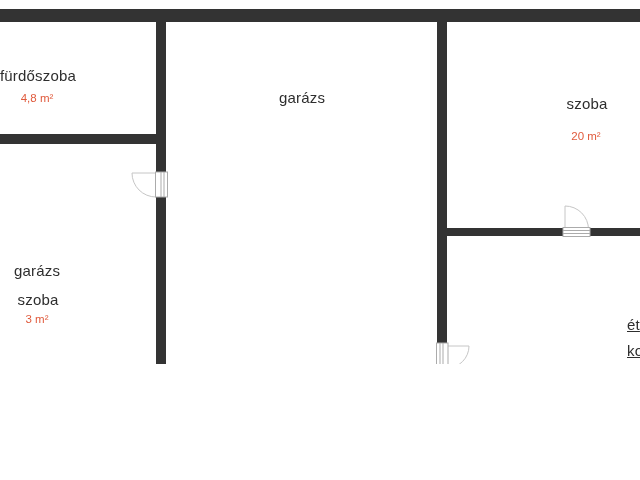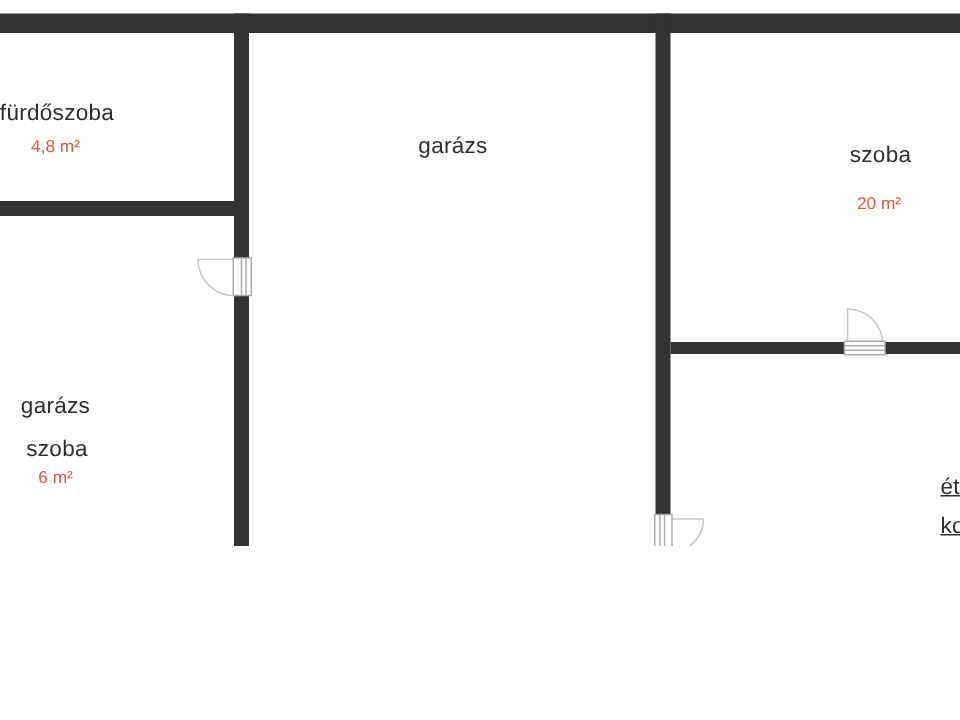--- a/index.html
+++ b/index.html
@@ -62,19 +62,19 @@
   <div class="room-name" style="left:38px;top:68px">fürdőszoba</div>
   <div class="room-area" style="left:37px;top:92px">4,8 m²</div>
 
   <div class="room-name" style="left:302px;top:90px">garázs</div>
 
   <div class="room-name" style="left:587px;top:96px">szoba</div>
   <div class="room-area" style="left:586px;top:130px">20 m²</div>
 
   <div class="room-name" style="left:37px;top:263px">garázs</div>
   <div class="room-name" style="left:38px;top:292px">szoba</div>
-  <div class="room-area" style="left:37px;top:313px">6 m²</div>
+  <div class="room-area" style="left:37px;top:313px">3 m²</div>
 
   <div class="room-name edge" style="left:627px;top:317px">ét</div>
   <div class="room-name edge" style="left:627px;top:343px">ko</div>
   <div class="room-area edge" style="left:634px;top:365px">1</div>
 
 </div>
 
 </body></html>

